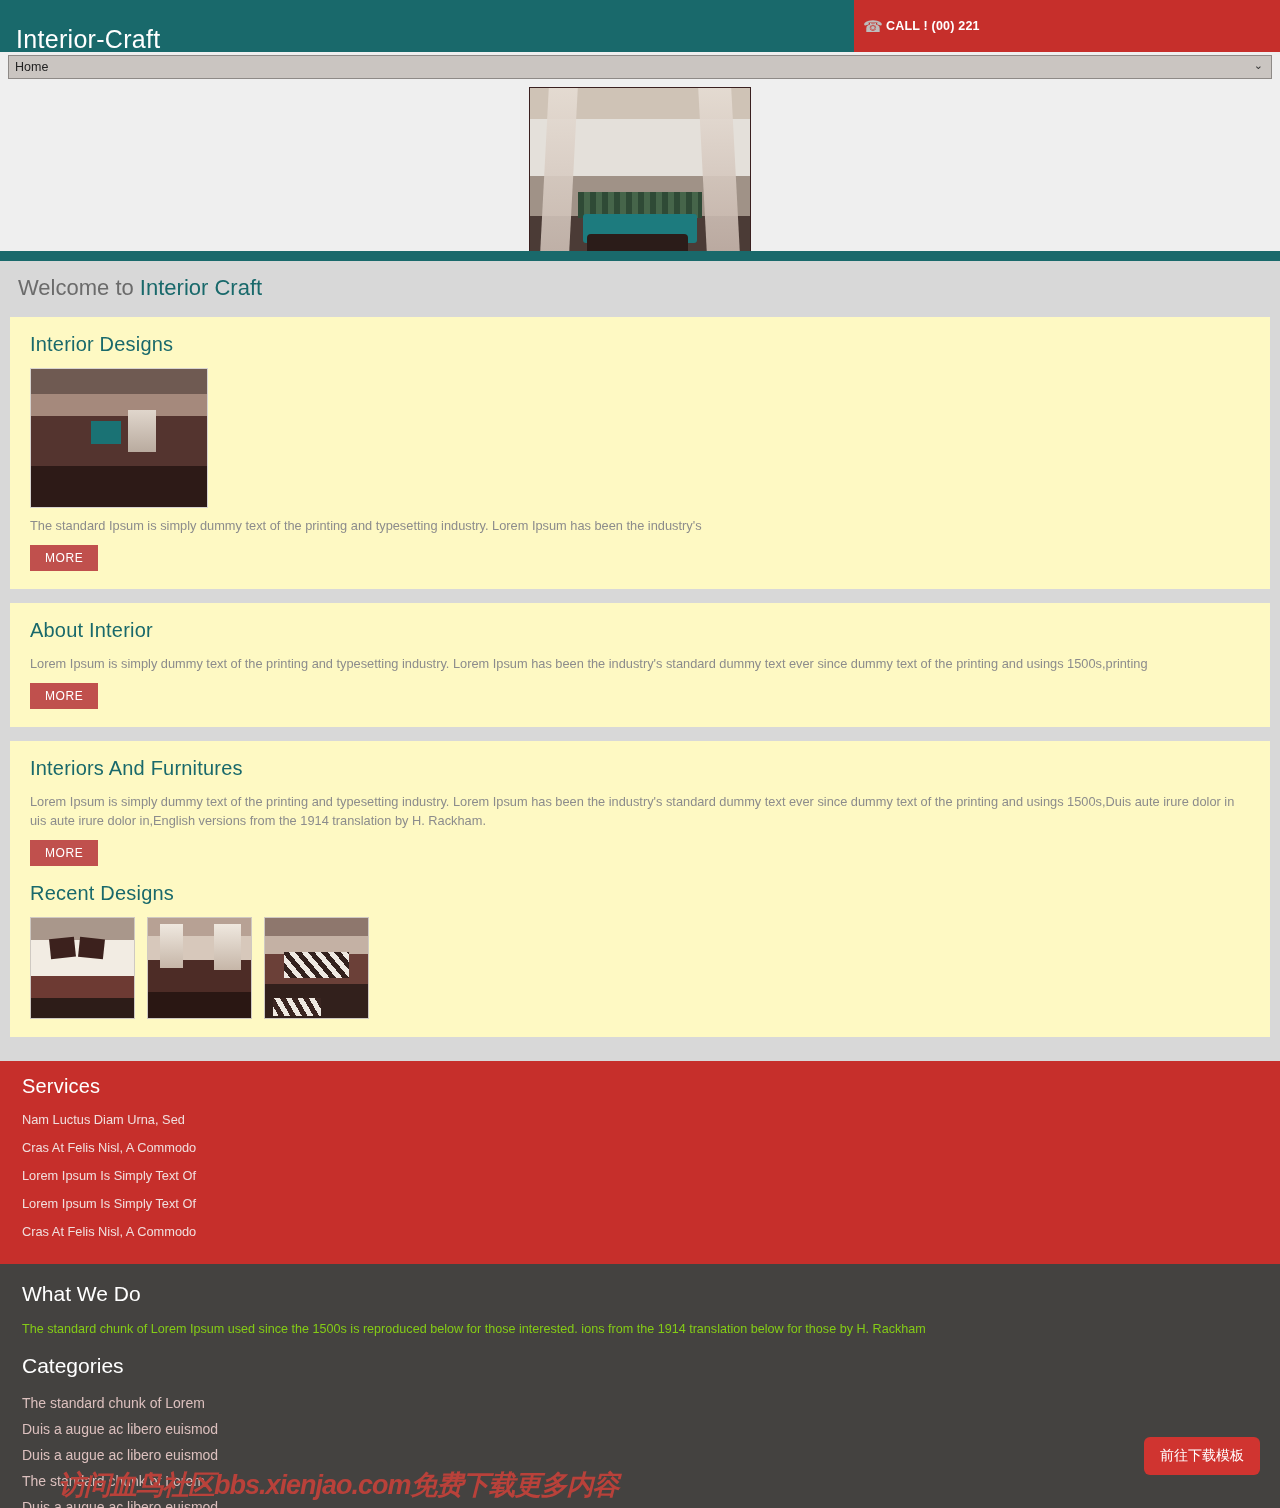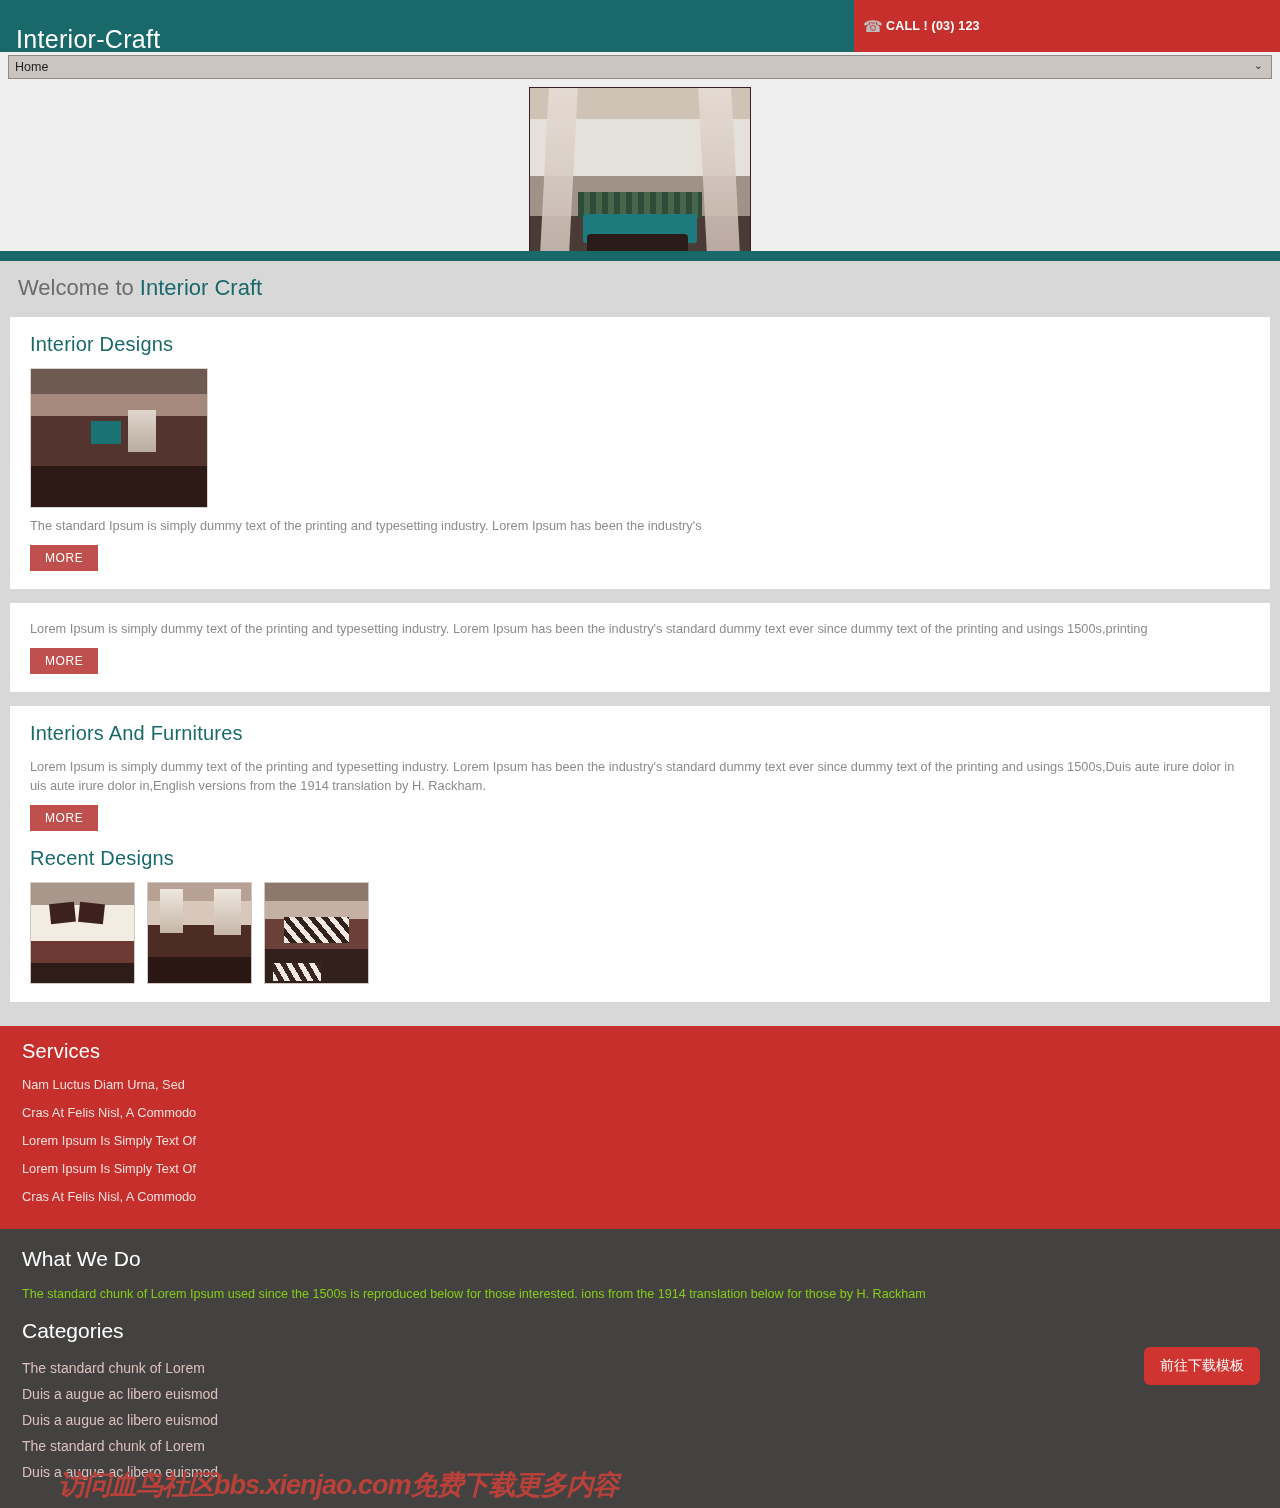--- a/index.html
+++ b/index.html
@@ -86,21 +86,21 @@
   .banner-stripe { width:1280px; height:10px; background:#19696b; }
 
   
   .main { width:1280px; background:#d8d8d8; padding:0 10px 10px 10px; }
   .welcome {
     font-size:22px; padding:14px 8px 16px 8px;
     color:#6b6b6b; font-weight:400;
   }
   .welcome .accent { color:#19696b; }
 
-  .card { background:#ffffff; padding:16px 20px 18px 20px; margin-bottom:14px; }
+  .card { background:#fef9c3; padding:16px 20px 18px 20px; margin-bottom:14px; }
   .card h2 {
     color:#19696b; font-size:20px; font-weight:400;
     margin-bottom:12px; letter-spacing:0.2px;
   }
   .card p {
     color:#8c8c8c; font-size:12.8px; line-height:19px;
     margin-bottom:10px;
   }
   .thumb-main {
     width:178px; height:140px;
@@ -183,21 +183,21 @@
     right:20px; bottom:-20px;
     background:#d03430;
     color:#ffffff;
     border:none; border-radius:6px;
     padding:10px 16px;
     font-size:14px;
     cursor:pointer;
     font-family:"DejaVu Sans", sans-serif;
     z-index:40;
   }
-  .dl-anchor { position:absolute; right:20px; top:1347px; z-index:40; }
+  .dl-anchor { position:absolute; right:20px; top:1437px; z-index:40; }
 
   
   .ph { position:absolute; inset:0; }
   .photo-banner { background:
       linear-gradient(180deg,#cfc3b6 0 14%, #e4e0da 14% 40%, #a09287 40% 58%, #4b3b36 58% 100%),
       #3a2a26;
   }
   .photo-banner::before {
     content:''; position:absolute; left:6%; top:0; width:13%; height:100%;
     background:linear-gradient(180deg, #e6ddd4, #c3b2a8);
@@ -265,21 +265,21 @@
 </style>
 </head>
 <body>
 
 <div class="header">
   <div class="header-brand">
     <span class="brand-text">Interior-Craft</span>
   </div>
   <div class="header-call">
     <span class="phone-icon">☎</span>
-    <span class="call-text">CALL ! (03) 123</span>
+    <span class="call-text">CALL ! (00) 221</span>
   </div>
 </div>
 
 <div class="nav-wrap">
   <div class="select-holder">
     <select class="nav-select">
       <option>Home</option>
     </select>
     <span class="select-caret">⌄</span>
   </div>
@@ -304,20 +304,21 @@
   <div class="card">
     <h2>Interior Designs</h2>
     <div class="thumb-main">
       <div class="ph photo-living"></div>
     </div>
     <p>The standard Ipsum is simply dummy text of the printing and typesetting industry. Lorem Ipsum has been the industry's</p>
     <button class="more-btn">MORE</button>
   </div>
 
   <div class="card">
+    <h2>About Interior</h2>
     <p>Lorem Ipsum is simply dummy text of the printing and typesetting industry. Lorem Ipsum has been the industry's standard dummy text ever since dummy text of the printing and usings 1500s,printing</p>
     <button class="more-btn">MORE</button>
   </div>
 
   <div class="card">
     <h2>Interiors And Furnitures</h2>
     <p>Lorem Ipsum is simply dummy text of the printing and typesetting industry. Lorem Ipsum has been the industry's standard dummy text ever since dummy text of the printing and usings 1500s,Duis aute irure dolor in uis aute irure dolor in,English versions from the 1914 translation by H. Rackham.</p>
     <button class="more-btn">MORE</button>
 
     <h2 class="recent-title">Recent Designs</h2>

